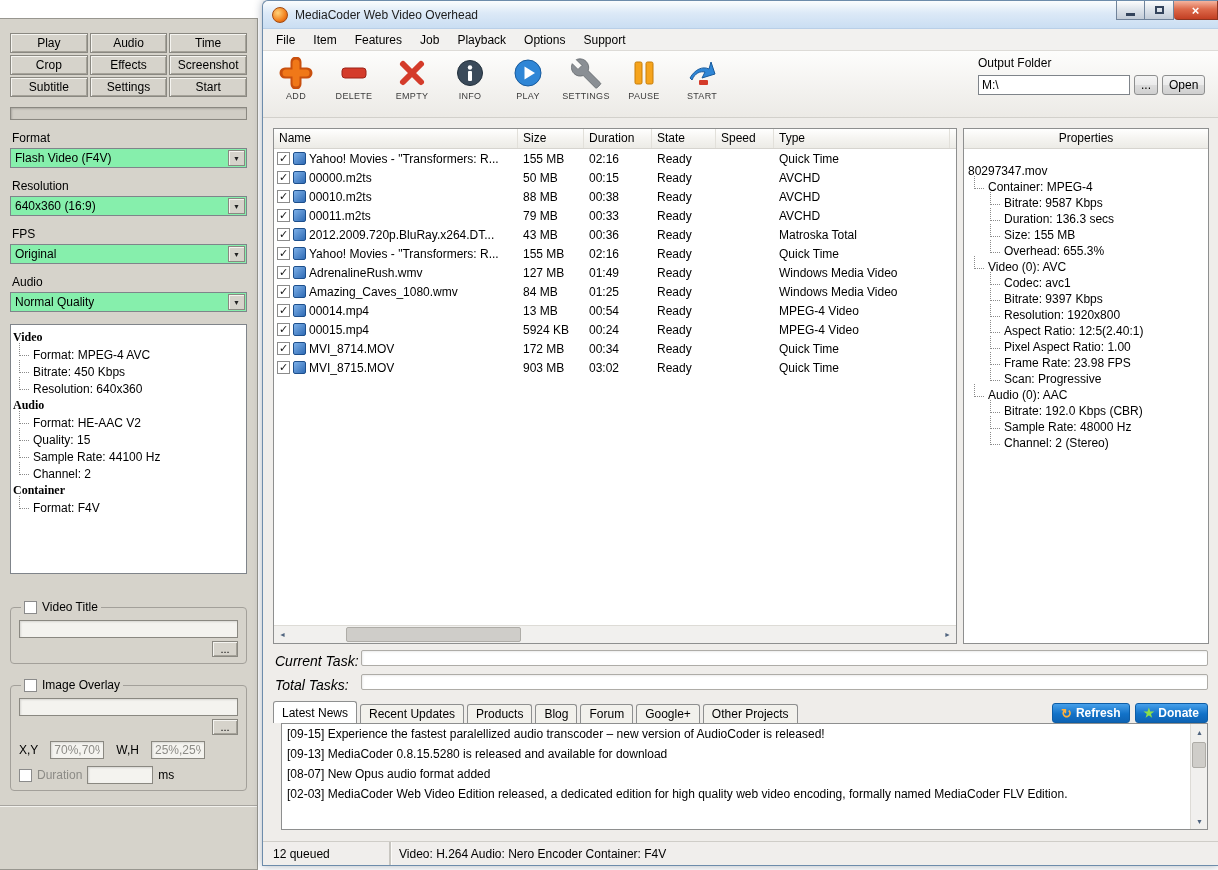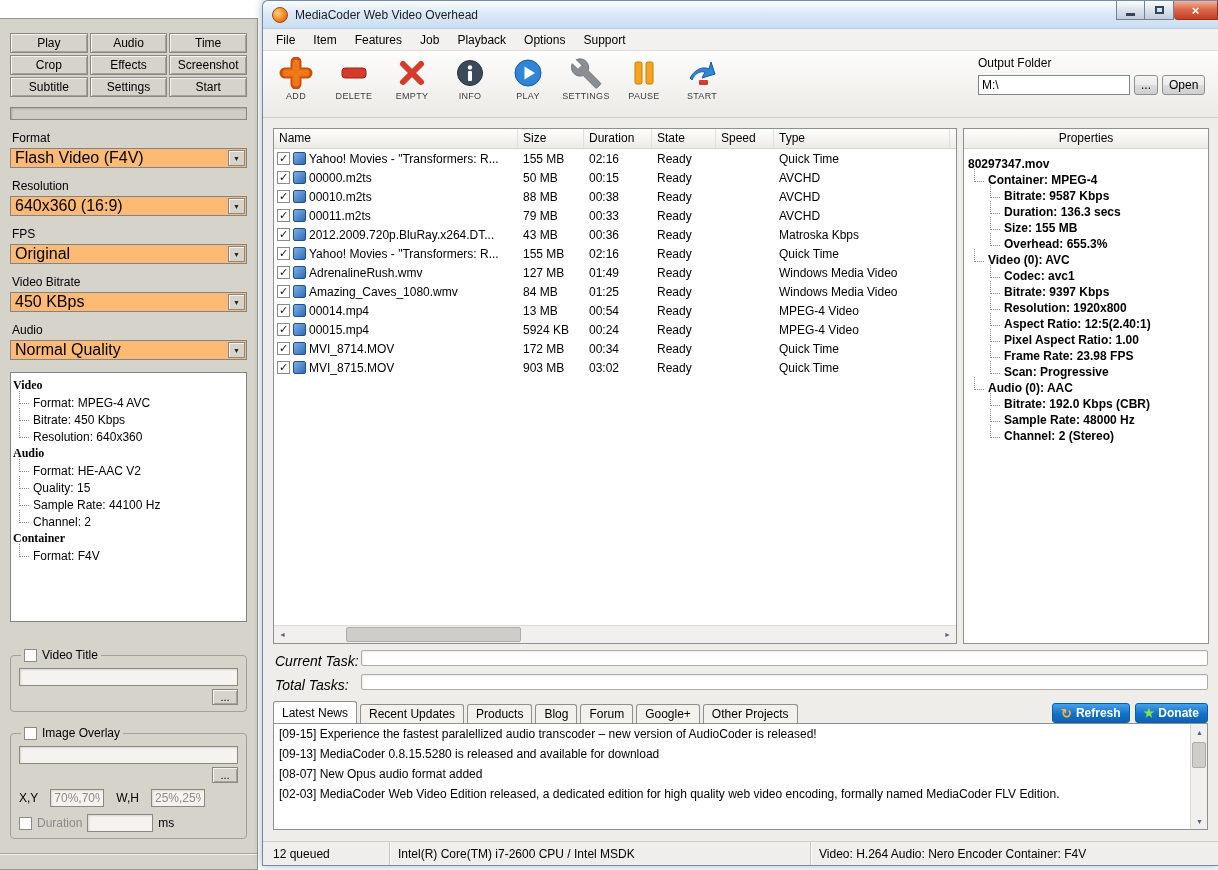--- a/index.html
+++ b/index.html
@@ -25,22 +25,22 @@
     font-family:"Liberation Sans", sans-serif;
     font-size:12px; height:20px; color:#000; text-align:center; line-height:17px;
     white-space:nowrap; overflow:hidden; cursor:default;
   }
   .strip{
     height:13px; margin:10px 10px 0; border:1px solid #8a8881;
     background:#d0cdc5; box-shadow: inset 1px 1px 2px rgba(0,0,0,.18);
   }
   .fld-label{ margin:11px 12px 2px; font-size:12px; height:15px; }
   .dd{
-    margin:0 10px; height:20px; background:#fdba74; border:1px solid #7f848a;
-    display:flex; align-items:center; padding-left:4px; position:relative; font-size:16px;
+    margin:0 10px; height:20px; background:#86efac; border:1px solid #7f848a;
+    display:flex; align-items:center; padding-left:4px; position:relative; font-size:12px;
   }
   .dd-text{ white-space:nowrap; overflow:hidden; }
   .dd-btn{
     position:absolute; right:1px; top:1px; bottom:1px; width:17px;
     background:#d6d3cb; border:1px solid #8a8881;
     box-shadow: inset 1px 1px 0 #f5f4f0;
     display:flex; align-items:center; justify-content:center;
   }
   .dd-btn::before{ content:"▼"; font-size:7px; color:#222; }
   .tree-box{
@@ -181,21 +181,21 @@
   }
   
   .props{
     position:absolute; left:700px; top:127px; width:246px; height:516px;
     border:1px solid #8e8f8f; background:#fff; display:flex; flex-direction:column;
   }
   .props-header{
     flex:0 0 20px; text-align:center; font-size:12px; padding-top:2px;
     background:linear-gradient(#ffffff,#f6f5f2 45%,#ecebe6); border-bottom:1px solid #d6d4cf;
   }
-  .props-body{ padding:7px 4px; overflow:hidden;font-weight:bold; }
+  .props-body{ padding:14px 4px; overflow:hidden; }
   .props-body .tree-item{ height:16px; }
 
   
   .task-label{ position:absolute; left:12px; font-size:14px;font-style:italic; }
   .task-bar{
     position:absolute; left:98px; right:10px; height:16px;
     border:1px solid #aeaca7; border-radius:2px; background:#fff;
     box-shadow:inset 1px 1px 2px rgba(0,0,0,.08);
   }
   
@@ -212,21 +212,21 @@
   .tabs-spacer{ flex:1; }
   .pill{
     height:20px; border-radius:3px; border:1px solid #0d5da6;
     background:linear-gradient(#47a0ea,#1272c8 55%,#0e63b4);
     color:#fff; font-weight:bold; font-size:12px;
     display:flex; align-items:center; gap:4px; padding:0 8px; margin-left:5px; cursor:default;
   }
   .refresh-icon::before{ content:"↻"; color:#ffb13d; font-weight:bold; font-size:13px; }
   .donate-icon::before{ content:"★"; color:#8ce04a; font-size:12px; }
   .news-box{
-    position:absolute; left:10px; right:10px; top:722px; height:107px;
+    position:absolute; left:18px; right:10px; top:722px; height:107px;
     background:#fff; border:1px solid #8e8f8f; overflow:hidden;
   }
   .news-item{ font-size:12px; line-height:19px; padding:1px 24px 0 5px; white-space:nowrap; overflow:hidden; }
   .vscroll{
     position:absolute; right:0; top:0; bottom:0; width:17px;
     background:#f1f0ee; border-left:1px solid #dddbd6;
   }
   .vs-btn{ width:17px; height:16px; display:flex; align-items:center; justify-content:center; }
   .vs-btn.bottom{ position:absolute; bottom:0; }
   .vs-thumb{
@@ -282,27 +282,20 @@
       </div>
 
       <div class="fld">
         <div class="fld-label">FPS</div>
         <div class="dd">
           <span class="dd-text">Original</span>
           <span class="dd-btn"></span>
         </div>
       </div>
 
-      <div class="fld">
-        <div class="fld-label">Video Bitrate</div>
-        <div class="dd">
-          <span class="dd-text">450 KBps</span>
-          <span class="dd-btn"></span>
-        </div>
-      </div>
 
       <div class="fld">
         <div class="fld-label">Audio</div>
         <div class="dd">
           <span class="dd-text">Normal Quality</span>
           <span class="dd-btn"></span>
         </div>
       </div>
     </div>
 
@@ -518,21 +511,21 @@
         <div class="file-row">
           <div class="cell c0 name-cell">
             <span class="cb checked"></span>
             <span class="file-icon"></span>
             <span>2012.2009.720p.BluRay.x264.DT...</span>
           </div>
           <div class="cell c1">43 MB</div>
           <div class="cell c2">00:36</div>
           <div class="cell c3">Ready</div>
           <div class="cell c4"></div>
-          <div class="cell c5">Matroska Kbps</div>
+          <div class="cell c5">Matroska Total</div>
         </div>
 
         <div class="file-row">
           <div class="cell c0 name-cell">
             <span class="cb checked"></span>
             <span class="file-icon"></span>
             <span>Yahoo! Movies - "Transformers: R...</span>
           </div>
           <div class="cell c1">155 MB</div>
           <div class="cell c2">02:16</div>
@@ -689,17 +682,16 @@
     <div class="vscroll">
       <span class="vs-btn arr-up"></span>
       <div class="vs-thumb"></div>
       <span class="vs-btn bottom arr-down"></span>
     </div>
   </div>
 
   <div class="statusbar">
     <div class="sb-sec sb-1">12 queued</div>
     <div class="sb-sep"></div>
-    <div class="sb-sec sb-2">Intel(R) Core(TM) i7-2600 CPU  / Intel MSDK</div>
     <div class="sb-sep"></div>
     <div class="sb-sec sb-3">Video: H.264  Audio: Nero Encoder  Container: F4V</div>
   </div>
 </div>
 
 </body></html>

